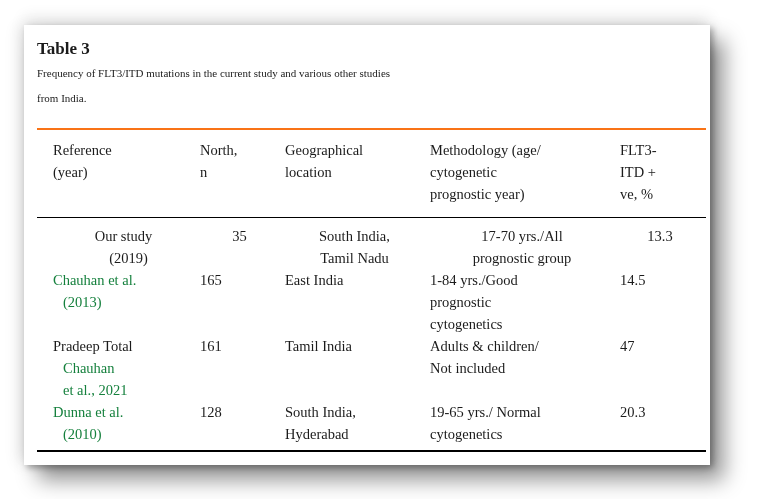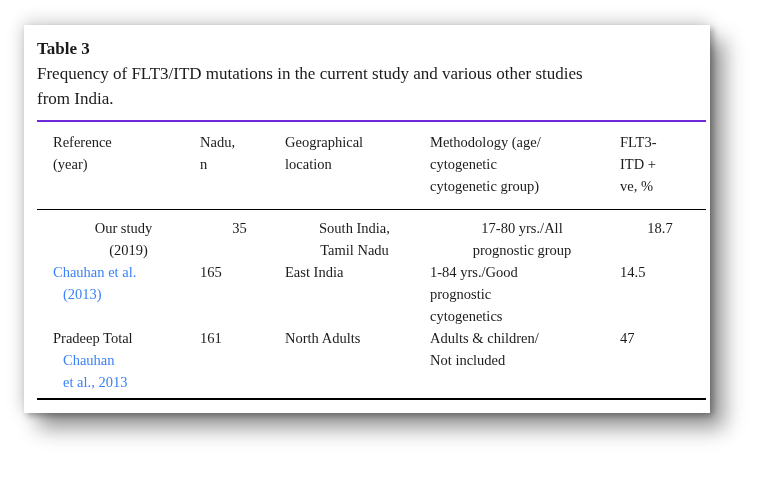--- a/index.html
+++ b/index.html
@@ -30,30 +30,30 @@
       -7px 0 14px rgba(0,0,0,0.07),
       3px 3px 6px rgba(0,0,0,0.28),
       14px 15px 20px rgba(0,0,0,0.42);
   }
   .table-label {
     font-size: 17px;
     font-weight: bold;
     line-height: 25px;
   }
   .caption {
-    font-size: 17px;
+    font-size: 11px;
     line-height: 25px;
     white-space: pre-line;
-    margin-bottom: 9px;
+    margin-bottom: 17px;
   }
   table.data-table {
     table-layout: fixed;
     width: 669px;
     border-collapse: collapse;
-    border-top: 2px solid #6d28d9;
+    border-top: 2px solid #f97316;
     border-bottom: 2px solid #000;
     font-size: 14.5px;
     line-height: 22px;
   }
   thead th {
     font-weight: normal;
     text-align: left;
     vertical-align: top;
     white-space: pre-line;
     padding: 9px 6px 12px 0;
@@ -66,21 +66,21 @@
     white-space: pre-line;
     padding: 0 6px 0 0;
   }
   tbody tr:first-child td { padding-top: 7px; text-align: center; }
   tbody tr:last-child td { padding-bottom: 5px; }
   td.cell-ref {
     padding-left: 26px;
     text-indent: -10px;
   }
   .cite-link {
-    color: #3b82f6;
+    color: #15803d;
     cursor: pointer;
   }
 </style>
 </head>
 <body>
 
 <div class="stage">
   <div class="card">
 
     <div class="table-label">Table 3</div>
@@ -92,60 +92,70 @@
         <col style="width:163px">
           <col style="width:85px">
           <col style="width:145px">
           <col style="width:190px">
           <col style="width:86px">
       </colgroup>
       <thead>
         <tr>
           <th class="c-ref">Reference
 (year)</th>
-          <th>Nadu,
+          <th>North,
 n</th>
           <th>Geographical
 location</th>
           <th>Methodology (age/
 cytogenetic
-cytogenetic group)</th>
+prognostic year)</th>
           <th>FLT3-
 ITD +
 ve, %</th>
         </tr>
       </thead>
       <tbody>
         <tr>
           <td class="cell-ref"><span>Our study
 (2019)</span><span class="cite-link"></span></td>
           <td>35</td>
           <td>South India,
 Tamil Nadu</td>
-          <td>17-80 yrs./All
+          <td>17-70 yrs./All
 prognostic group</td>
-          <td>18.7</td>
+          <td>13.3</td>
         </tr>
         <tr>
           <td class="cell-ref"><span></span><span class="cite-link">Chauhan et al.
 (2013)</span></td>
           <td>165</td>
           <td>East India</td>
           <td>1-84 yrs./Good
 prognostic
 cytogenetics</td>
           <td>14.5</td>
         </tr>
         <tr>
           <td class="cell-ref"><span>Pradeep Total
 </span><span class="cite-link">Chauhan
-et al., 2013</span></td>
+et al., 2021</span></td>
           <td>161</td>
-          <td>North Adults</td>
+          <td>Tamil India</td>
           <td>Adults &amp; children/
 Not included</td>
           <td>47</td>
+        </tr>
+        <tr>
+          <td class="cell-ref"><span></span><span class="cite-link">Dunna et al.
+(2010)</span></td>
+          <td>128</td>
+          <td>South India,
+Hyderabad</td>
+          <td>19-65 yrs./ Normal
+cytogenetics</td>
+          <td>20.3</td>
         </tr>
       </tbody>
     </table>
 
   </div>
 </div>
 
 </body></html>

